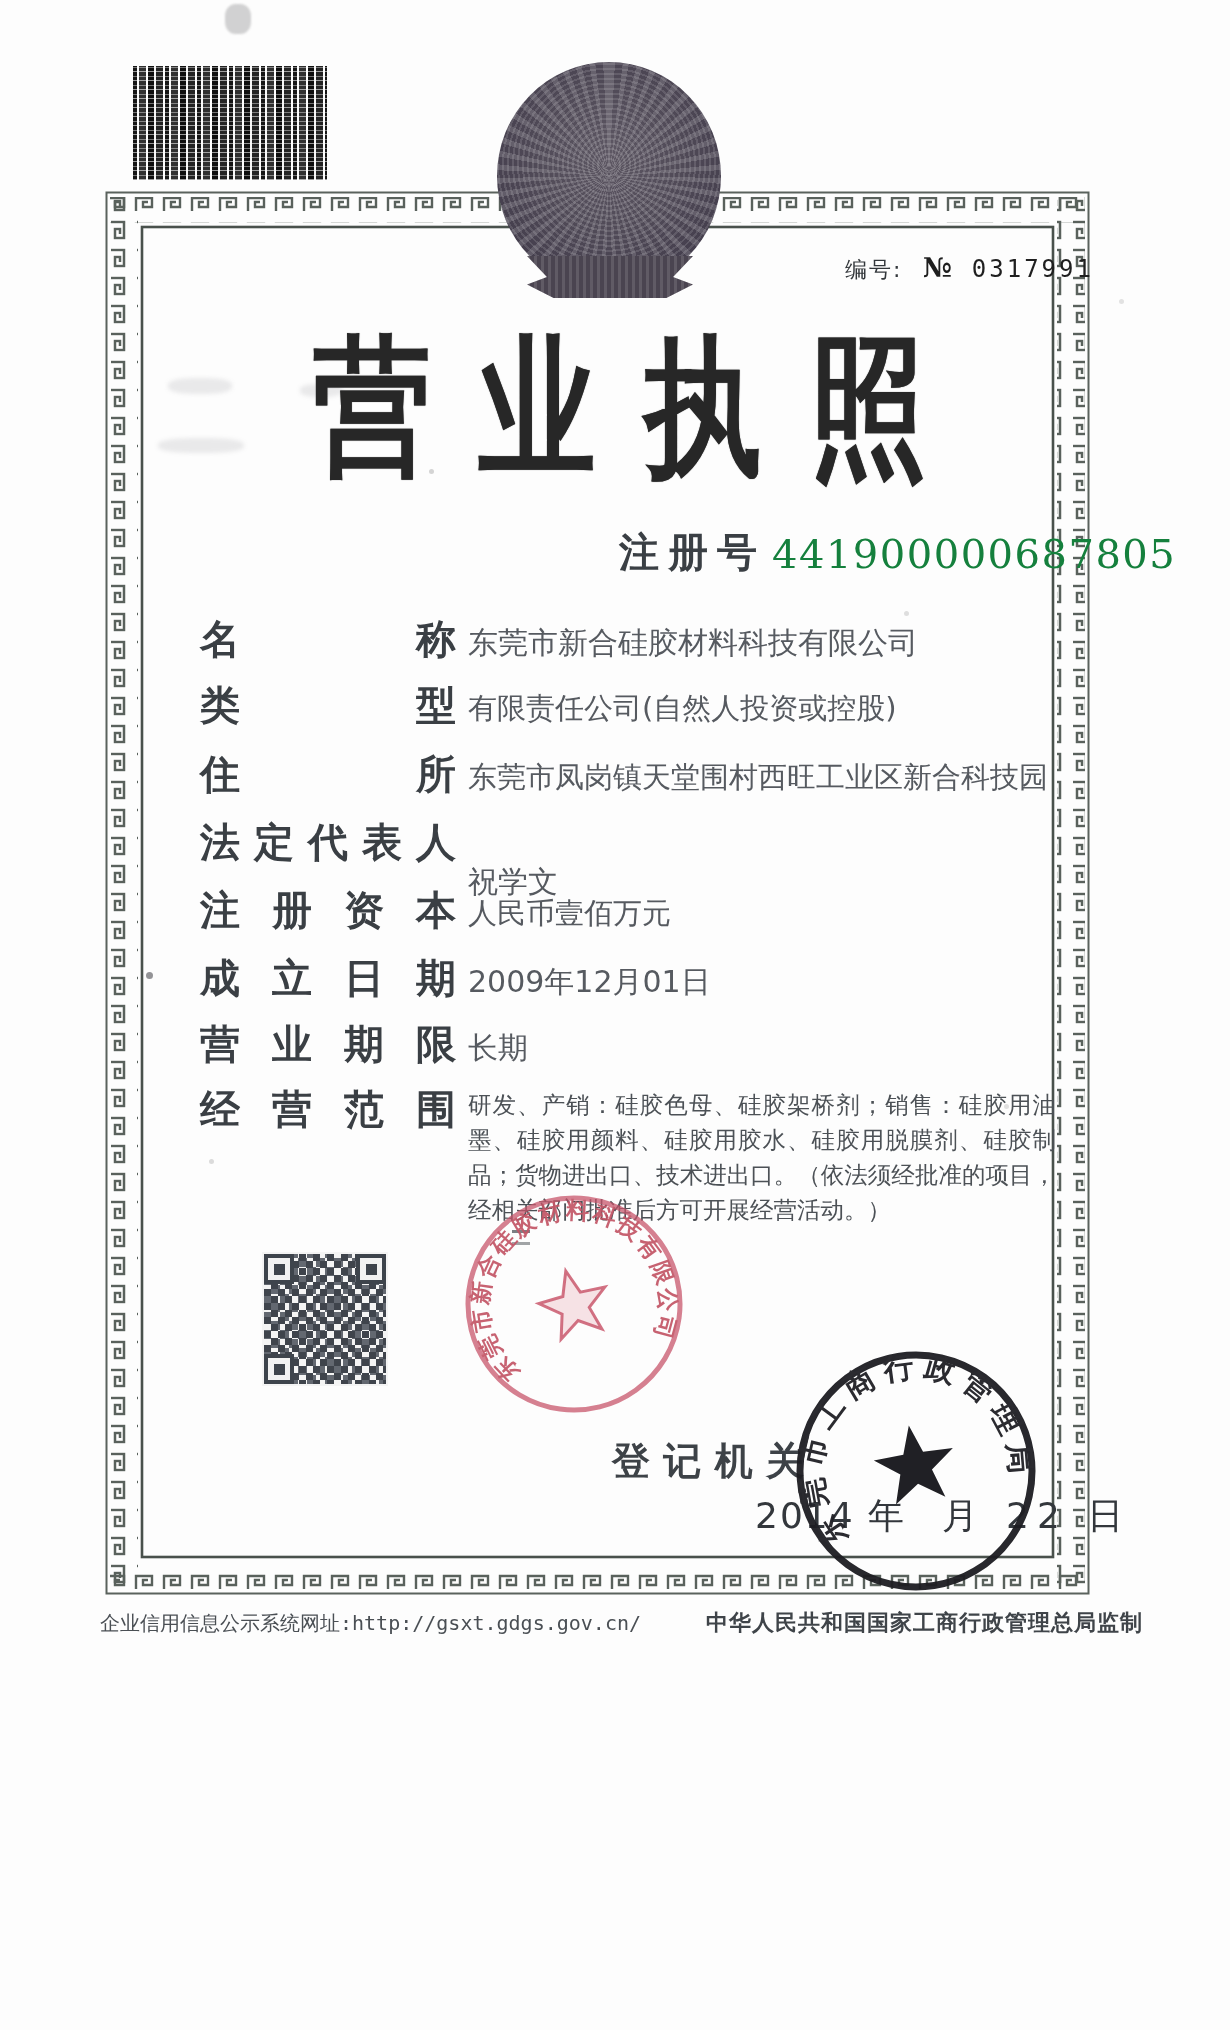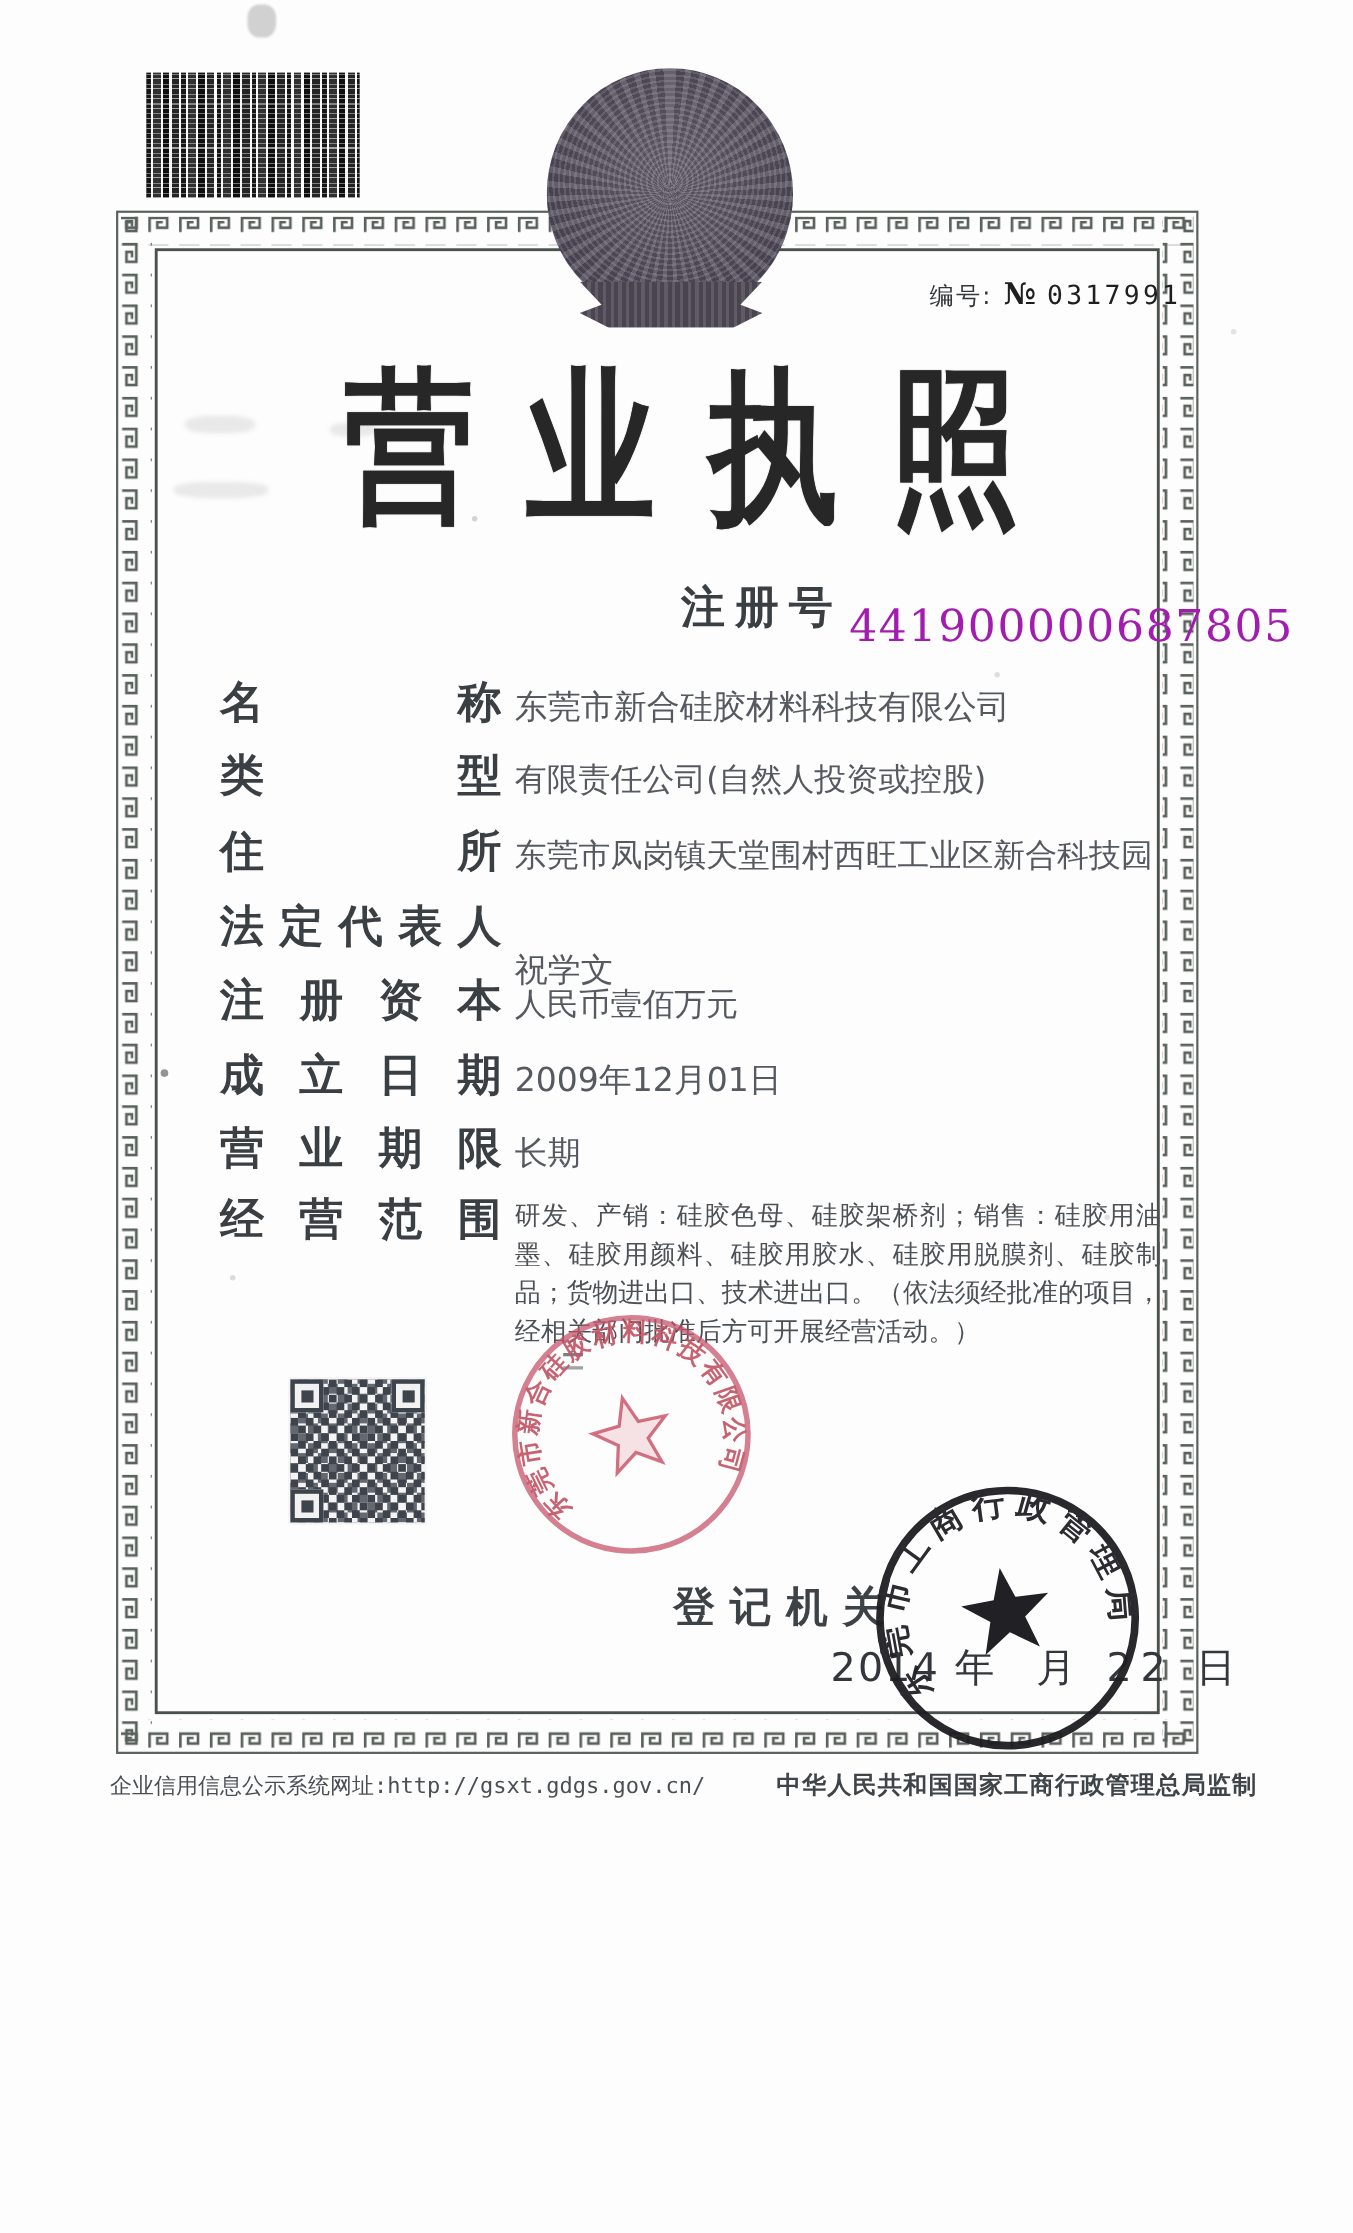--- a/index.html
+++ b/index.html
@@ -42,40 +42,40 @@
       #4a4450;
     clip-path:polygon(0 0,100% 0,88% 50%,100% 68%,84% 100%,16% 100%,0 68%,12% 50%);
     filter:blur(.5px);
     z-index:3;
   }
 
   
   .frame{left:105px;top:191px;z-index:1;}
 
   
-  .serial{left:845px;top:252px;display:flex;align-items:baseline;gap:10px;z-index:4;}
+  .serial{left:845px;top:252px;display:flex;align-items:baseline;gap:20px;z-index:4;}
   .serial .lbl{font-size:22px;color:#33373b;letter-spacing:2px;}
   .serial .no{font-family:"DejaVu Serif","Liberation Serif",serif;font-weight:700;font-size:27px;color:#1e1e1e;}
   .serial .num{font-family:"DejaVu Sans Mono","Liberation Mono",monospace;font-size:24px;letter-spacing:3px;color:#1f1f1f;}
 
   
   .title{left:297px;top:327px;width:646px;display:flex;justify-content:space-between;z-index:4;}
   .title span{
     display:inline-block;font-size:150px;line-height:160px;font-weight:900;
     transform:scaleX(.78);color:#2b2b2b;
     text-shadow:0 0 1px #3c3c3c;
     filter:contrast(1.05);
   }
 
   
   .regno{z-index:4;}
   .regno .spread{left:619px;top:528px;width:138px;}
   .regno-val{
     left:772px;top:531px;font-family:"DejaVu Serif","Liberation Serif",serif;
-    font-size:40px;color:#a21caf;letter-spacing:1.5px;z-index:4;margin-top:16px;
+    font-size:40px;color:#15803d;letter-spacing:1.5px;z-index:4;
   }
 
   
   .spread{position:absolute;display:flex;justify-content:space-between;
     font-size:40px;line-height:48px;font-weight:600;color:#3a3f44;z-index:4;}
   .row-label{left:200px;width:256px;}
   .row-value{position:absolute;left:468px;font-size:30px;color:#565a60;z-index:4;}
   .v-name{top:623px;}
   .v-type{top:689px;font-size:29px;}
   .v-addr{top:758px;font-size:29px;}

